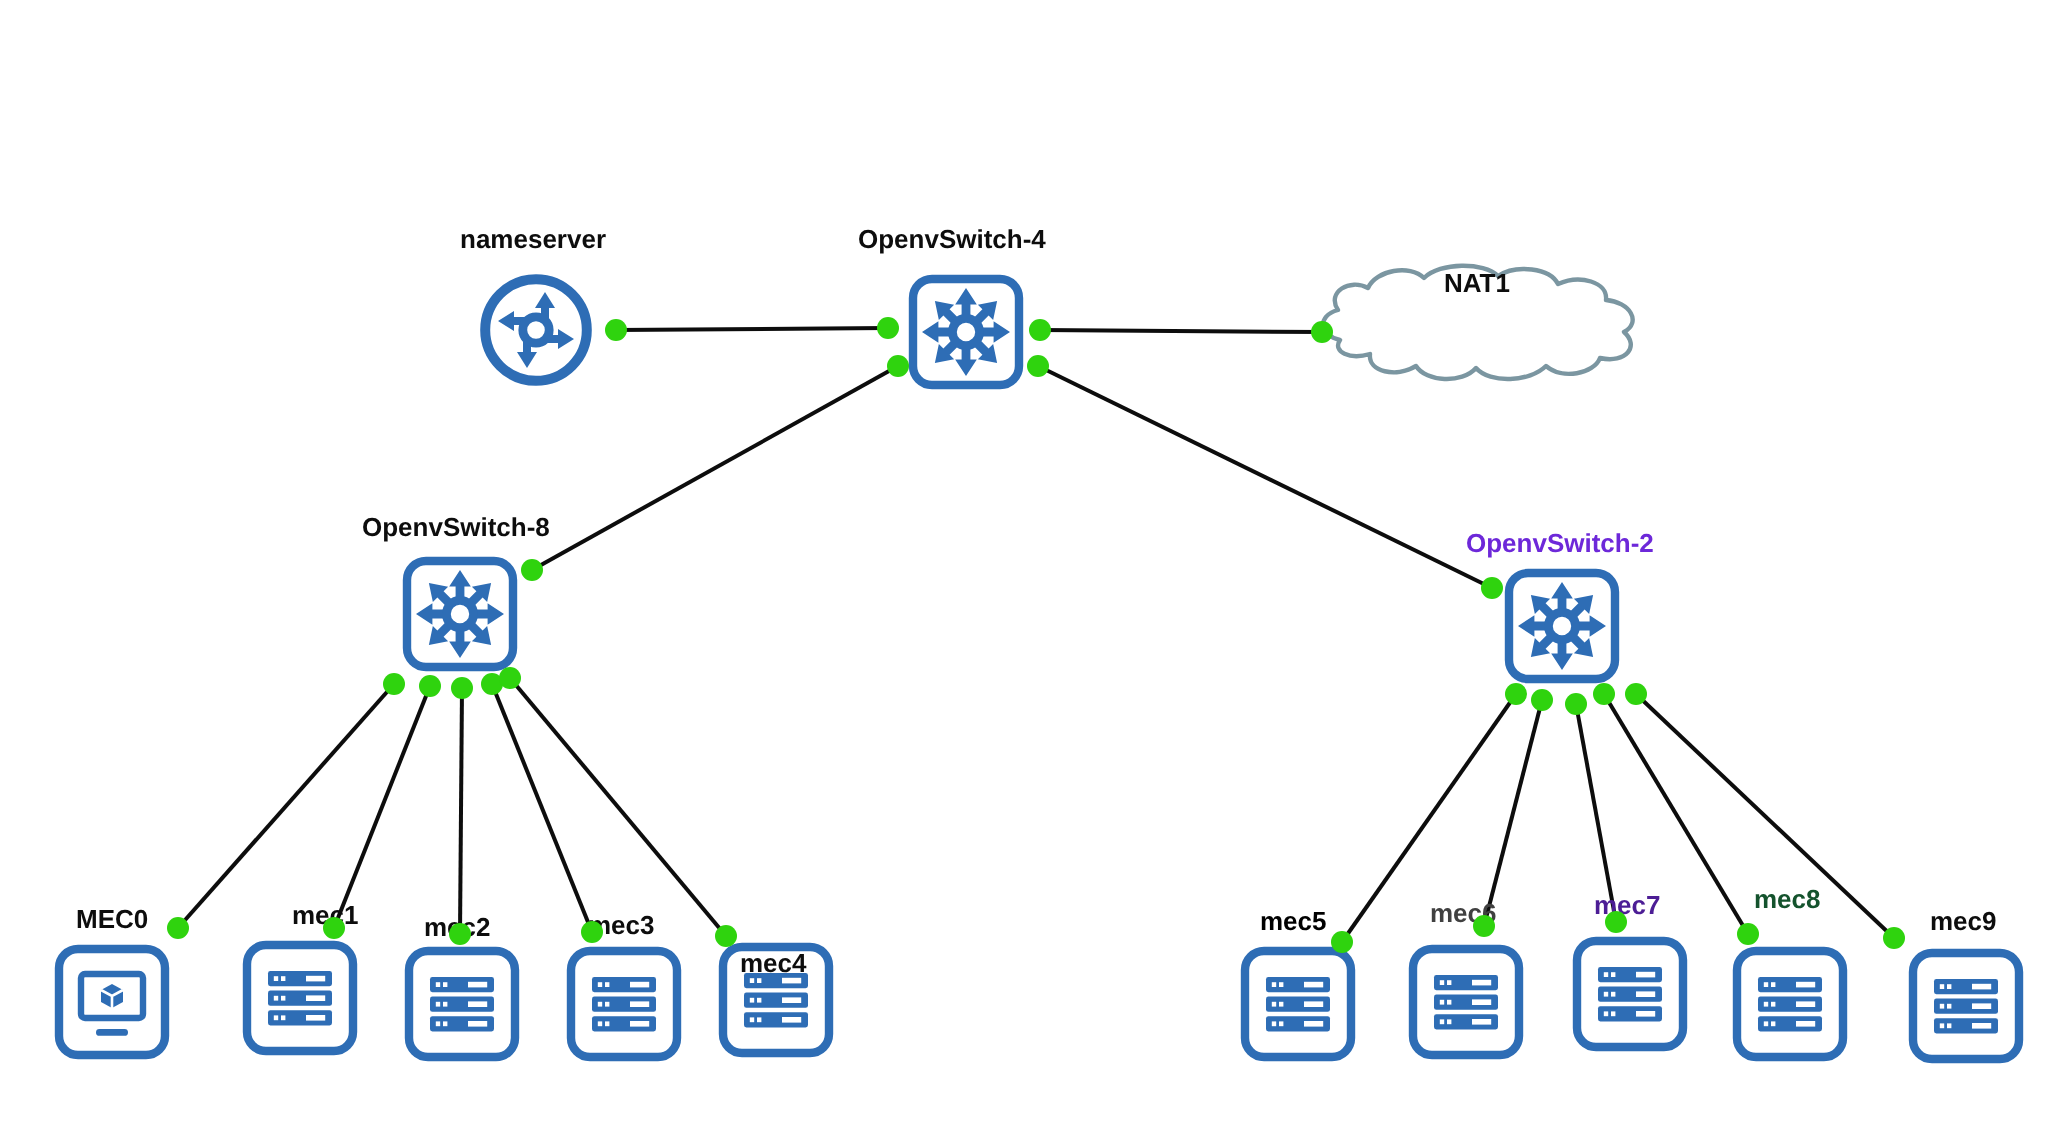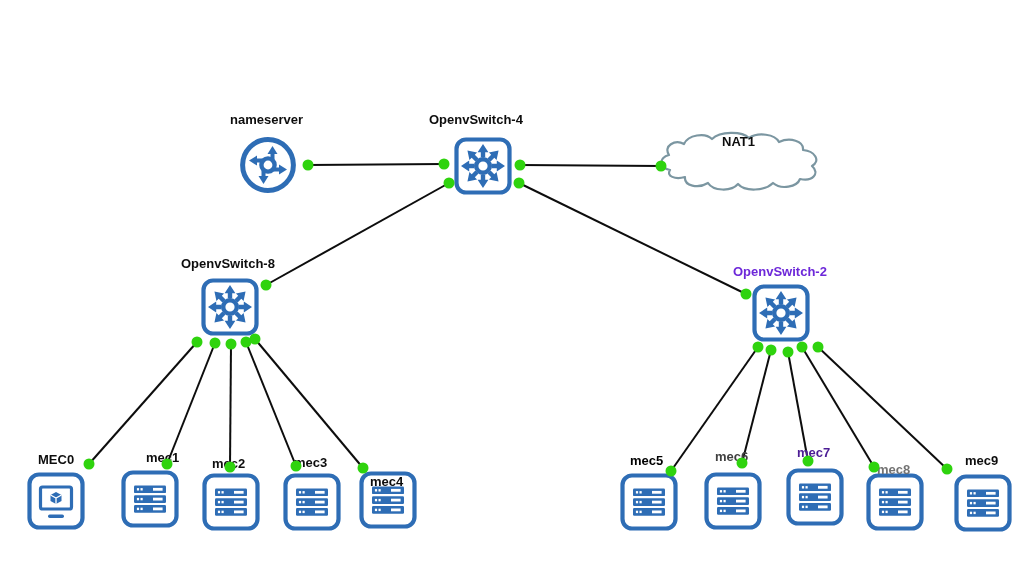--- a/index.html
+++ b/index.html
@@ -254,21 +254,21 @@
         <rect x="13" y="25.3" width="32" height="7.6" rx="1.2" fill="#2e6db5"></rect>
         <rect x="15.9" y="27.900000000000002" width="2.2" height="2.4" fill="#ffffff"></rect>
         <rect x="19.5" y="27.900000000000002" width="2.2" height="2.4" fill="#ffffff"></rect>
         <rect x="32" y="27.7" width="9.6" height="2.8" fill="#ffffff"></rect>
         <rect x="13" y="35.1" width="32" height="7.6" rx="1.2" fill="#2e6db5"></rect>
         <rect x="15.9" y="37.7" width="2.2" height="2.4" fill="#ffffff"></rect>
         <rect x="19.5" y="37.7" width="2.2" height="2.4" fill="#ffffff"></rect>
         <rect x="32" y="37.5" width="9.6" height="2.8" fill="#ffffff"></rect>
       </svg>
     </div>
-    <div class="node-label" style="left: 877px; top: 462px; color: #737373;">mec8</div>
+    <div class="node-label" style="left: 877px; top: 442px; color: #14532d;">mec8</div>
     <div class="node" style="left: 954px; top: 474px;">
       <svg width="58" height="58" viewBox="0 0 58 58">
         <rect x="2.5" y="2.5" width="53" height="53" rx="9.5" fill="#ffffff" stroke="#2e6db5" stroke-width="4.2"></rect>
         <rect x="13" y="15.5" width="32" height="7.6" rx="1.2" fill="#2e6db5"></rect>
         <rect x="15.9" y="18.1" width="2.2" height="2.4" fill="#ffffff"></rect>
         <rect x="19.5" y="18.1" width="2.2" height="2.4" fill="#ffffff"></rect>
         <rect x="32" y="17.9" width="9.6" height="2.8" fill="#ffffff"></rect>
         <rect x="13" y="25.3" width="32" height="7.6" rx="1.2" fill="#2e6db5"></rect>
         <rect x="15.9" y="27.900000000000002" width="2.2" height="2.4" fill="#ffffff"></rect>
         <rect x="19.5" y="27.900000000000002" width="2.2" height="2.4" fill="#ffffff"></rect>

